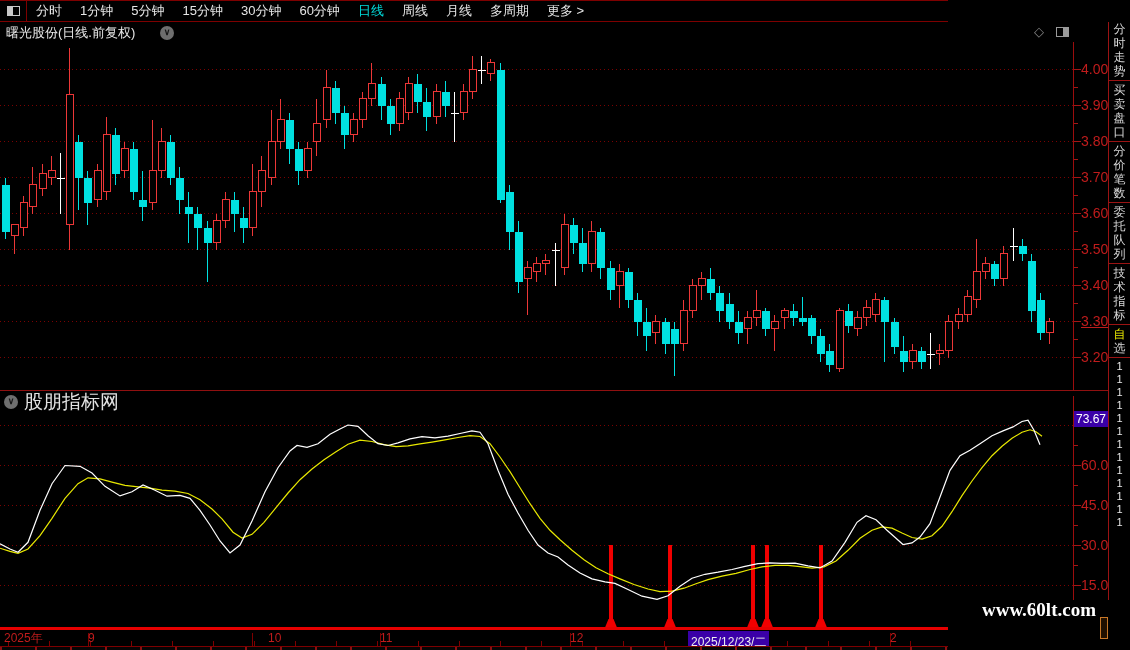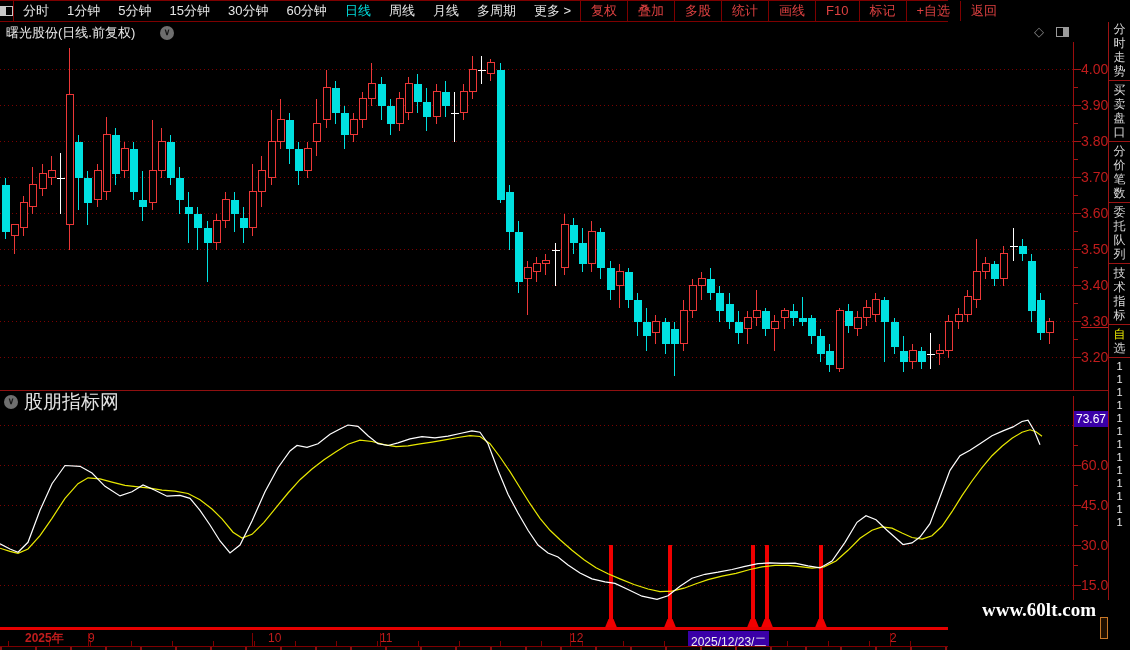--- a/index.html
+++ b/index.html
@@ -77,31 +77,20 @@
         <div class="tb-item">1分钟</div>
         <div class="tb-item">5分钟</div>
         <div class="tb-item">15分钟</div>
         <div class="tb-item">30分钟</div>
         <div class="tb-item">60分钟</div>
         <div class="tb-item active">日线</div>
         <div class="tb-item">周线</div>
         <div class="tb-item">月线</div>
         <div class="tb-item">多周期</div>
         <div class="tb-item">更多 &gt;</div>
-      </div>
-    <div id="tb-right">
-        <div class="tb-ritem">复权</div>
-        <div class="tb-ritem">叠加</div>
-        <div class="tb-ritem">多股</div>
-        <div class="tb-ritem">统计</div>
-        <div class="tb-ritem">画线</div>
-        <div class="tb-ritem">F10</div>
-        <div class="tb-ritem">标记</div>
-        <div class="tb-ritem">+自选</div>
-        <div class="tb-ritem">返回</div>
       </div>
   </div>
 
   <div id="titlebar">
     <span id="title">曙光股份(日线.前复权)</span>
     <span class="circ" id="title-chev">∨</span>
     <span id="diamond">◇</span>
     <span id="panelico"></span>
   </div>
 
@@ -443,21 +432,21 @@
       <div class="tl-tick" style="left: 787px; top: 10px; height: 5px;"></div>
       <div class="tl-tick" style="left: 828px; top: 10px; height: 5px;"></div>
       <div class="tl-tick" style="left: 869px; top: 10px; height: 5px;"></div>
       <div class="tl-tick" style="left: 910px; top: 10px; height: 5px;"></div>
       <div class="tl-tick" style="left: 88px; top: 2px; height: 13px;"></div>
       <div class="tl-tick" style="left: 252px; top: 2px; height: 13px;"></div>
       <div class="tl-tick" style="left: 380px; top: 2px; height: 13px;"></div>
       <div class="tl-tick" style="left: 570px; top: 2px; height: 13px;"></div>
       <div class="tl-tick" style="left: 688px; top: 2px; height: 13px;"></div>
       <div class="tl-tick" style="left: 890px; top: 2px; height: 13px;"></div>
-      <div class="tl-lbl" style="left: 25px; font-weight: bold;">2025年</div>
+      <div class="tl-lbl" style="left: 4px;">2025年</div>
       <div class="tl-lbl" style="left: 88px;">9</div>
       <div class="tl-lbl" style="left: 252px; padding-left: 16px;">10</div>
       <div class="tl-lbl" style="left: 380px;">11</div>
       <div class="tl-lbl" style="left: 570px;">12</div>
       <div class="tl-lbl hl" style="left: 688px;">2025/12/23/二</div>
       <div class="tl-lbl" style="left: 890px;">2</div>
     </div>
   <div id="tl-border"></div>
   <div id="bottom-strip">
       <div class="bs-tick" style="left: 0px;"></div>

